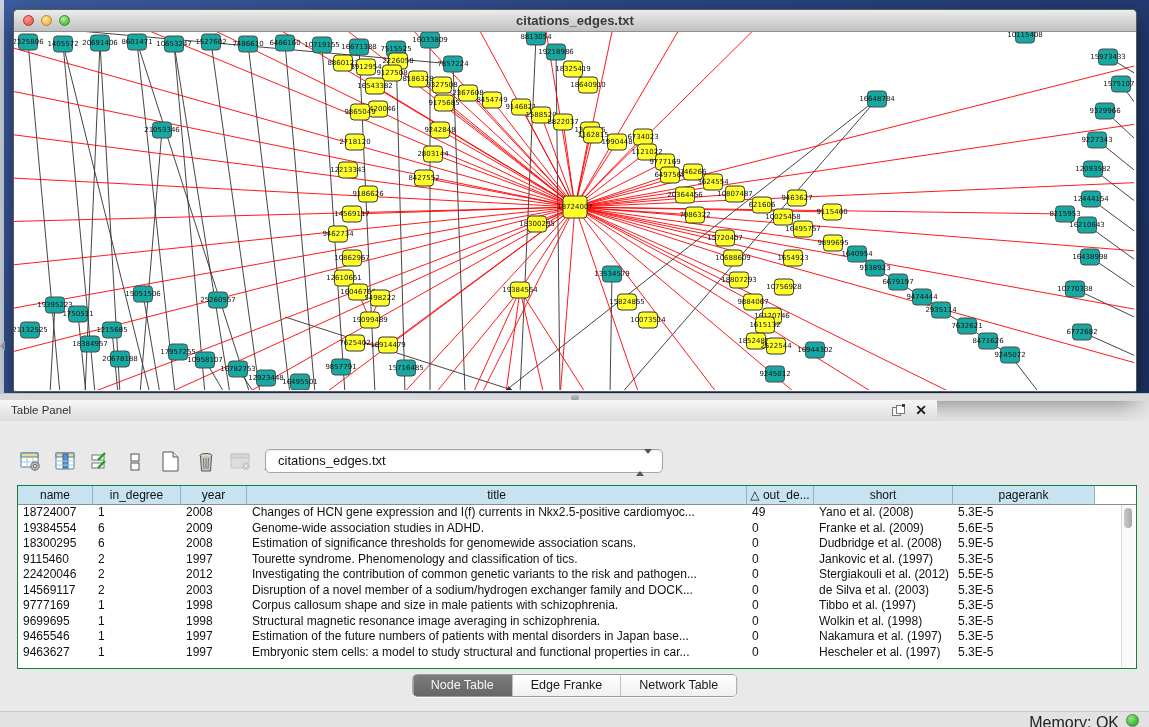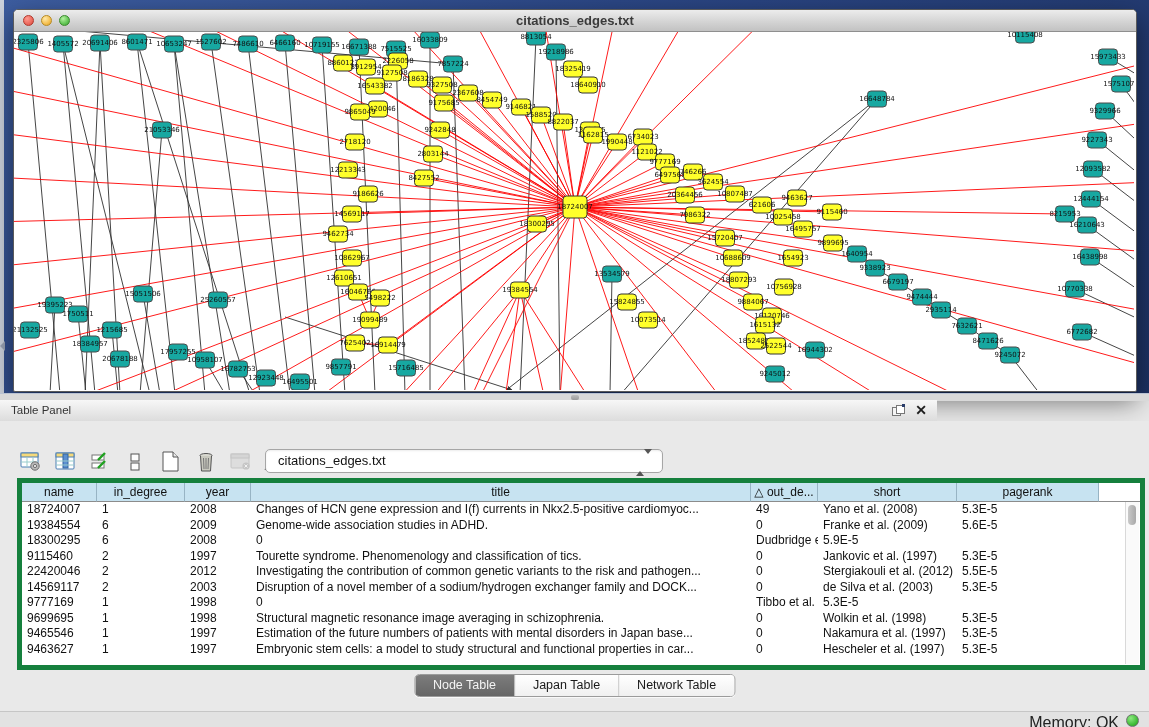--- a/index.html
+++ b/index.html
@@ -48,21 +48,21 @@
   .tool{width:26px;height:28px;display:flex;align-items:center;justify-content:center;cursor:pointer;}
   .fx{font-family:"Liberation Serif",serif;font-style:italic;font-size:15px;color:#222;font-weight:bold;}
   #combobox{position:absolute;left:265px;top:28px;width:396px;height:22px;background:#fff;
       border:1px solid #a6a6a6;border-radius:5px;box-shadow:inset 0 1px 2px rgba(0,0,0,.08);cursor:pointer;}
   #combobox .val{position:absolute;left:12px;top:3px;font-size:13px;color:#111;}
   #combobox .steppers{position:absolute;right:10px;top:4px;}
   #combobox .up{width:0;height:0;border-left:4px solid transparent;border-right:4px solid transparent;border-bottom:5px solid #555;margin-bottom:2px;}
   #combobox .down{width:0;height:0;border-left:4px solid transparent;border-right:4px solid transparent;border-top:5px solid #555;}
 
   
-  #table-wrap{position:absolute;left:17px;top:57px;width:1118px;height:182px;background:#fff;border:5px solid #15803d;}
+  #table-wrap{position:absolute;left:17px;top:64px;width:1118px;height:182px;background:#fff;border:1px solid #15803d;}
   .tgrid{display:grid;grid-template-columns:75px 88px 66px 500px 67px 139px 142px 1fr;}
   #thead .cell{background:#c7e3f1;border-right:1px solid #97b4c4;border-bottom:1px solid #8c8c8c;
       font-size:12px;color:#111;text-align:center;height:18px;line-height:18px;overflow:hidden;white-space:nowrap;cursor:pointer;}
   #thead .cell.filler{background:#fff;border-right:none;cursor:default;}
   .trow .cell{font-size:12px;color:#111;height:15.5px;line-height:15.5px;padding-left:5px;box-sizing:border-box;
       overflow:hidden;white-space:nowrap;text-overflow:clip;}
   #vscroll{position:absolute;right:1px;top:19px;width:13px;height:162px;background:#fafafa;border-left:1px solid #d9d9d9;}
   #vthumb{position:absolute;left:2px;top:3px;width:8px;height:20px;border-radius:5px;
       background:linear-gradient(90deg,#c9c9c9,#a8a8a8);cursor:grab;}
 
@@ -838,20 +838,21 @@
             <div class="cell">Genome-wide association studies in ADHD.</div>
             <div class="cell">0</div>
             <div class="cell">Franke et al. (2009)</div>
             <div class="cell">5.6E-5</div>
             <div class="cell"></div>
           </div>
           <div class="trow tgrid">
             <div class="cell">18300295</div>
             <div class="cell">6</div>
             <div class="cell">2008</div>
+            <div class="cell">Estimation of significance thresholds for genomewide association scans.</div>
             <div class="cell">0</div>
             <div class="cell">Dudbridge et al. (2008)</div>
             <div class="cell">5.9E-5</div>
             <div class="cell"></div>
           </div>
           <div class="trow tgrid">
             <div class="cell">9115460</div>
             <div class="cell">2</div>
             <div class="cell">1997</div>
             <div class="cell">Tourette syndrome. Phenomenology and classification of tics.</div>
@@ -877,20 +878,21 @@
             <div class="cell">Disruption of a novel member of a sodium/hydrogen exchanger family and DOCK...</div>
             <div class="cell">0</div>
             <div class="cell">de Silva et al. (2003)</div>
             <div class="cell">5.3E-5</div>
             <div class="cell"></div>
           </div>
           <div class="trow tgrid">
             <div class="cell">9777169</div>
             <div class="cell">1</div>
             <div class="cell">1998</div>
+            <div class="cell">Corpus callosum shape and size in male patients with schizophrenia.</div>
             <div class="cell">0</div>
             <div class="cell">Tibbo et al. (1997)</div>
             <div class="cell">5.3E-5</div>
             <div class="cell"></div>
           </div>
           <div class="trow tgrid">
             <div class="cell">9699695</div>
             <div class="cell">1</div>
             <div class="cell">1998</div>
             <div class="cell">Structural magnetic resonance image averaging in schizophrenia.</div>
@@ -920,21 +922,21 @@
             <div class="cell"></div>
           </div>
         </div>
       <div id="vscroll">
         <div id="vthumb"></div>
       </div>
     </div>
 
     <div id="tabs">
         <div class="tab active">Node Table</div>
-        <div class="tab">Japan Table</div>
+        <div class="tab">Edge Franke</div>
         <div class="tab">Network Table</div>
       </div>
   </div>
 
   <div id="status-bar">
     <span id="mem-label">Memory: OK</span>
     <span id="mem-dot"></span>
   </div>
 
 </div>

